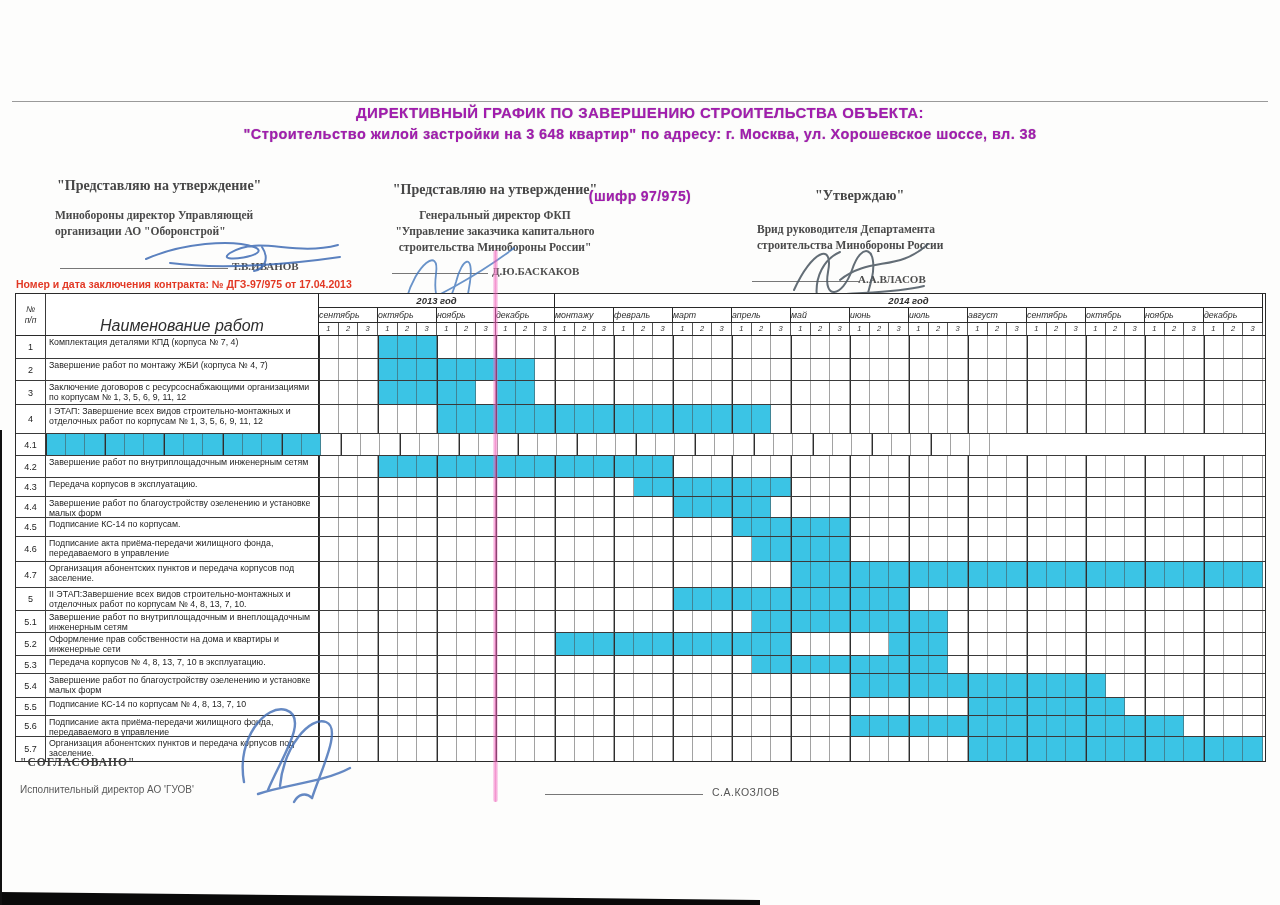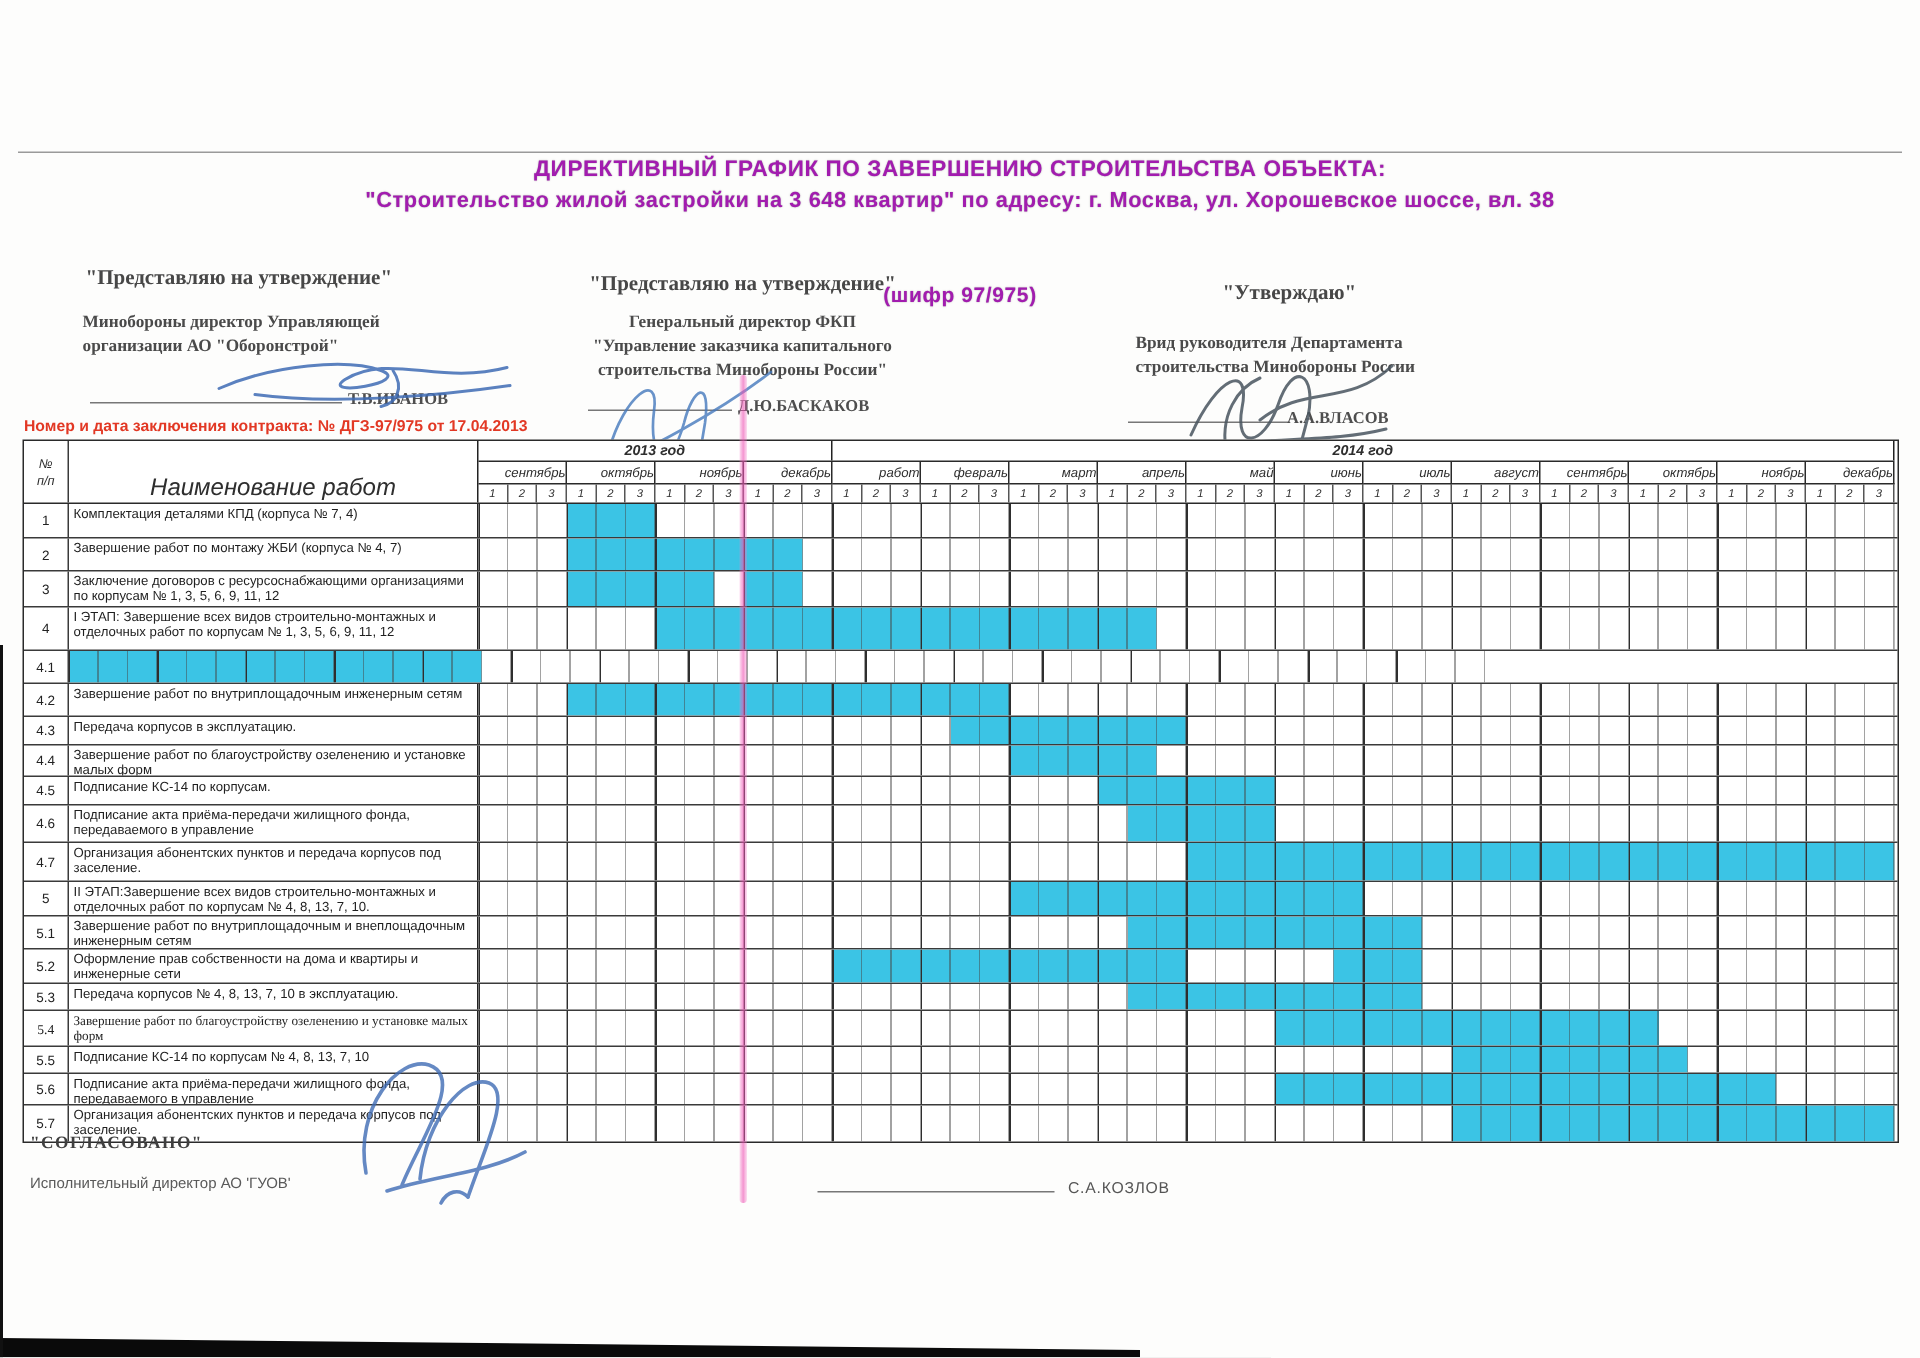--- a/index.html
+++ b/index.html
@@ -23,21 +23,21 @@
   .hdr .cell-num{display:flex;flex-direction:column;align-items:center;justify-content:center;
                  font-style:italic;font-size:8.5px;color:#2e2e2e;line-height:1.2;}
   .hdr .cell-name{display:flex;align-items:flex-end;justify-content:center;
                   font-style:italic;font-weight:normal;font-size:16px;color:#2e2e2e;}
   .hdr-chart{width:944px;flex:none;display:flex;flex-direction:column;}
   .yr-row{display:flex;height:13px;border-bottom:1px solid #2a2a2a;}
   .yr-cell{box-sizing:border-box;border-right:1.2px solid #222;text-align:center;
            font-style:italic;font-weight:bold;font-size:9.5px;color:#2e2e2e;line-height:13px;}
   .mo-row{display:flex;height:15px;}
   .mo-cell{width:59px;box-sizing:border-box;border-right:1px solid #2a2a2a;border-bottom:1px solid #2a2a2a;
-           text-align:right;font-style:italic;font-size:8.8px;color:#2e2e2e;line-height:15px;flex:none;}
+           text-align:left;font-style:italic;font-size:8.8px;color:#2e2e2e;line-height:15px;flex:none;}
   .dec-row{display:flex;height:13px;}
   .dec-group{width:59px;flex:none;display:flex;}
   .dec-cell{width:19.667px;box-sizing:border-box;border-right:1px solid #555;text-align:center;
             font-style:italic;font-size:7.5px;color:#2e2e2e;line-height:12px;flex:none;}
   .row{display:flex;border-top:1px solid #3a3a3a;}
   .row:first-of-type{border-top:none;}
   .row .cell-num{display:flex;align-items:center;justify-content:center;font-size:9px;color:#222;}
   .row .cell-name{font-size:8.8px;color:#1f1f1f;line-height:1.14;padding:1px 3px;overflow:hidden;}
   .cell-chart{width:944px;flex:none;position:relative;overflow:hidden;}
   .bar{position:absolute;top:0;bottom:0;background:var(--bar,#2cbfe3);opacity:.93;}
@@ -122,21 +122,21 @@
       <div class="hdr-chart">
         <div class="yr-row">
             <div class="yr-cell" style="width: 236px;">2013 год</div>
             <div class="yr-cell" style="width: 708px;">2014 год</div>
           </div>
         <div class="mo-row">
             <div class="mo-cell">сентябрь</div>
             <div class="mo-cell">октябрь</div>
             <div class="mo-cell">ноябрь</div>
             <div class="mo-cell">декабрь</div>
-            <div class="mo-cell">работ</div>
+            <div class="mo-cell">монтажу</div>
             <div class="mo-cell">февраль</div>
             <div class="mo-cell">март</div>
             <div class="mo-cell">апрель</div>
             <div class="mo-cell">май</div>
             <div class="mo-cell">июнь</div>
             <div class="mo-cell">июль</div>
             <div class="mo-cell">август</div>
             <div class="mo-cell">сентябрь</div>
             <div class="mo-cell">октябрь</div>
             <div class="mo-cell">ноябрь</div>
@@ -341,21 +341,21 @@
           </div>
         </div>
         <div class="row" style="height: 17px;">
           <div class="cell-num">5.3</div>
           <div class="cell-name">Передача корпусов № 4, 8, 13, 7, 10 в эксплуатацию.</div>
           <div class="cell-chart">
             <div class="bar" style="left: 432.667px; width: 196.667px;"></div>
             <div class="gridlines"></div>
           </div>
         </div>
-        <div class="row" style="height: 23px; font-family: Liberation Serif, serif;">
+        <div class="row" style="height: 23px;">
           <div class="cell-num">5.4</div>
           <div class="cell-name">Завершение работ по благоустройству озеленению и установке малых форм</div>
           <div class="cell-chart">
             <div class="bar" style="left: 531px; width: 255.667px;"></div>
             <div class="gridlines"></div>
           </div>
         </div>
         <div class="row" style="height: 17px;">
           <div class="cell-num">5.5</div>
           <div class="cell-name">Подписание КС-14 по корпусам № 4, 8, 13, 7, 10</div>

